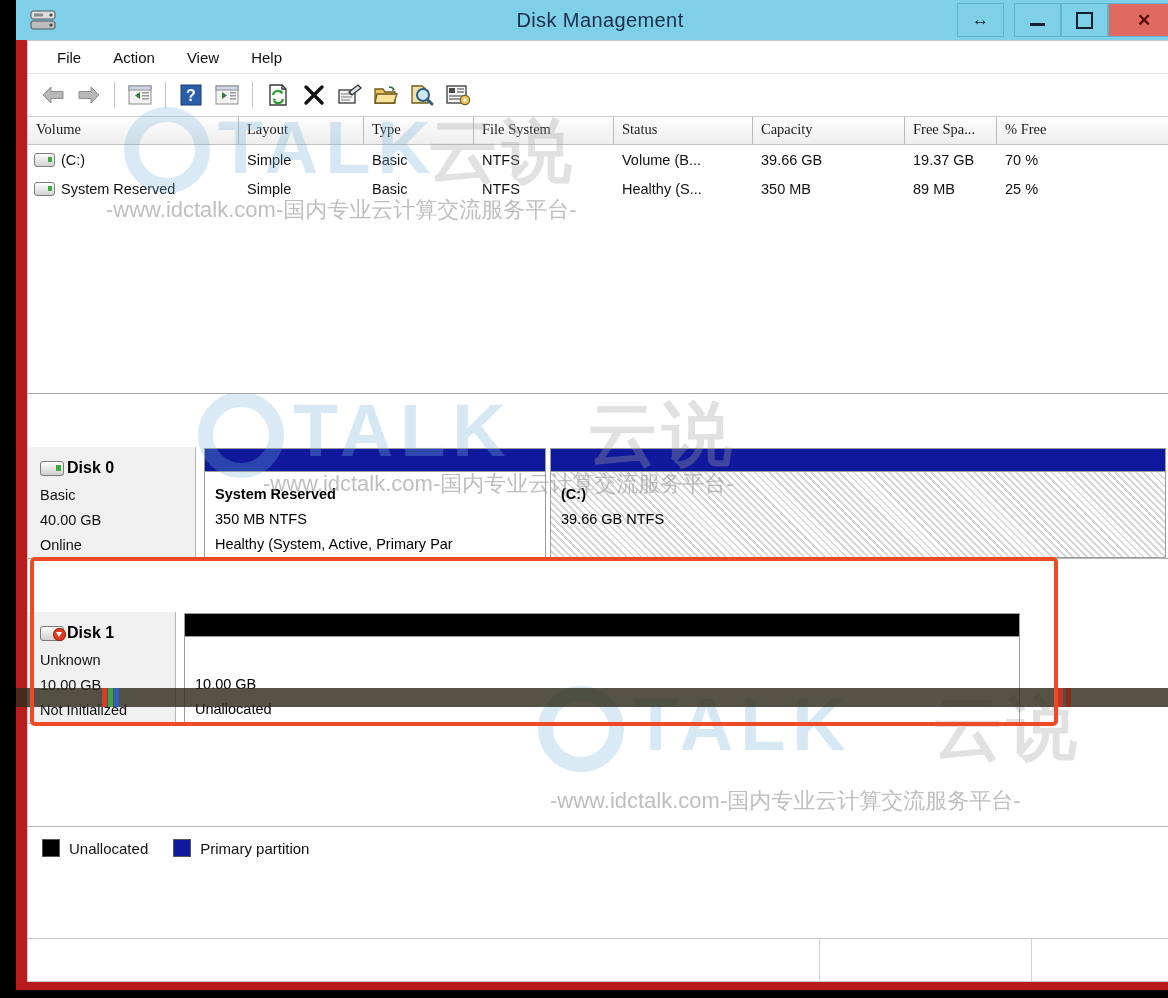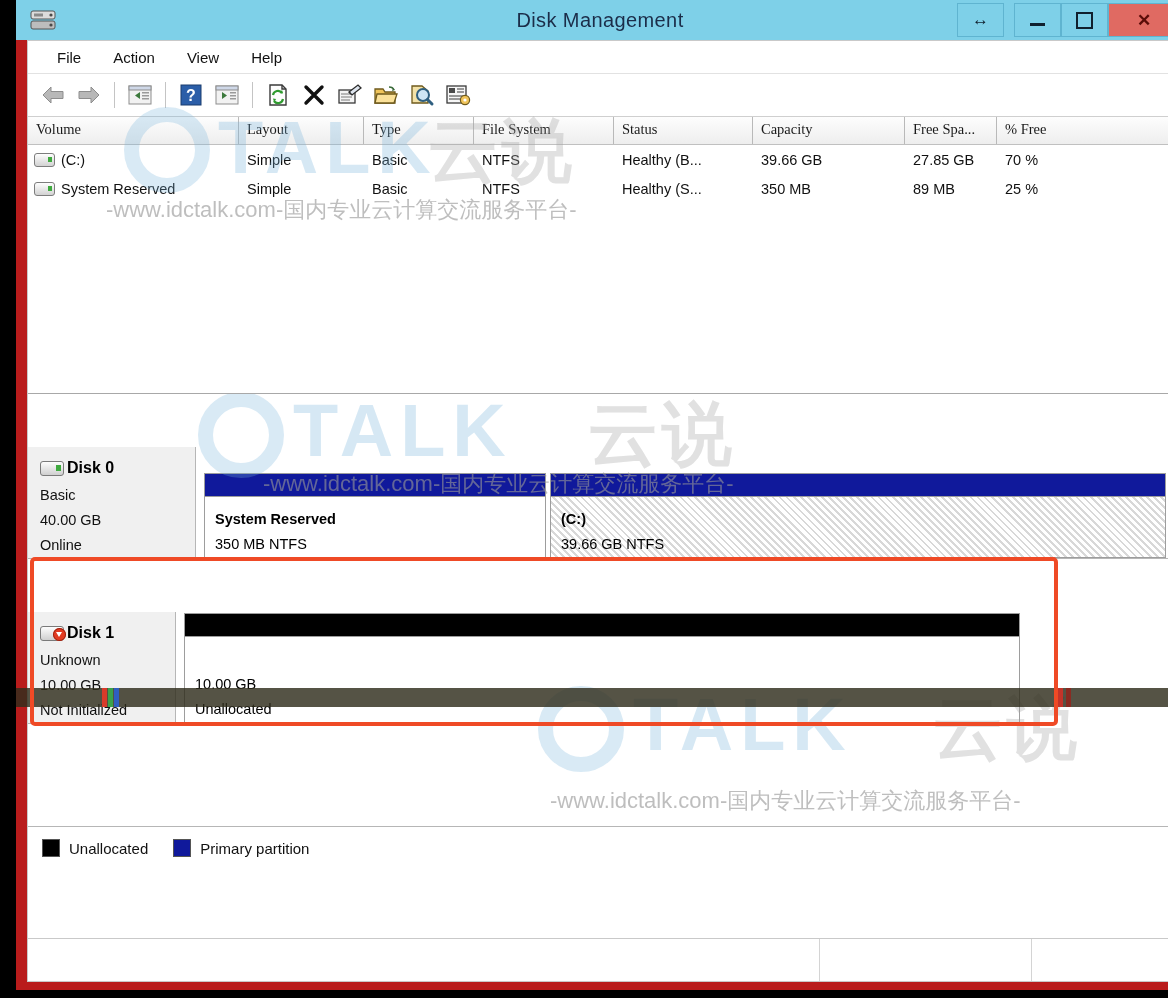--- a/index.html
+++ b/index.html
@@ -463,23 +463,23 @@
       </div>
 
       <div class="vol-row">
         <div class="vc first" style="width:211px">
           <span class="drive-ico"></span>
           <span>(C:)</span>
         </div>
         <div class="vc" style="width:125px">Simple</div>
         <div class="vc" style="width:110px">Basic</div>
         <div class="vc" style="width:140px">NTFS</div>
-        <div class="vc" style="width:139px">Healthy (B...</div>
+        <div class="vc" style="width:139px">Volume (B...</div>
         <div class="vc" style="width:152px">39.66 GB</div>
-        <div class="vc" style="width:92px">27.85 GB</div>
+        <div class="vc" style="width:92px">19.37 GB</div>
         <div class="vc" style="width:175px">70 %</div>
       </div>
 
       <div class="vol-row">
         <div class="vc first" style="width:211px">
           <span class="drive-ico"></span>
           <span>System Reserved</span>
         </div>
         <div class="vc" style="width:125px">Simple</div>
         <div class="vc" style="width:110px">Basic</div>
@@ -516,20 +516,21 @@
           <div class="disk-meta">Basic</div>
           <div class="disk-meta">40.00 GB</div>
           <div class="disk-meta">Online</div>
         </div>
         <div class="disk-bars">
           <div class="part" style="width:342px">
             <div class="part-cap"></div>
             <div class="part-body">
               <div class="pname">System Reserved</div>
               <div>350 MB NTFS</div>
+              <div>Healthy (System, Active, Primary Par</div>
             </div>
           </div>
           <div class="part" style="flex:1; margin-right:6px;">
             <div class="part-cap"></div>
             <div class="part-body hatch">
               <div class="pname plain">(C:)</div>
               <div>39.66 GB NTFS</div>
             </div>
           </div>
         </div>

